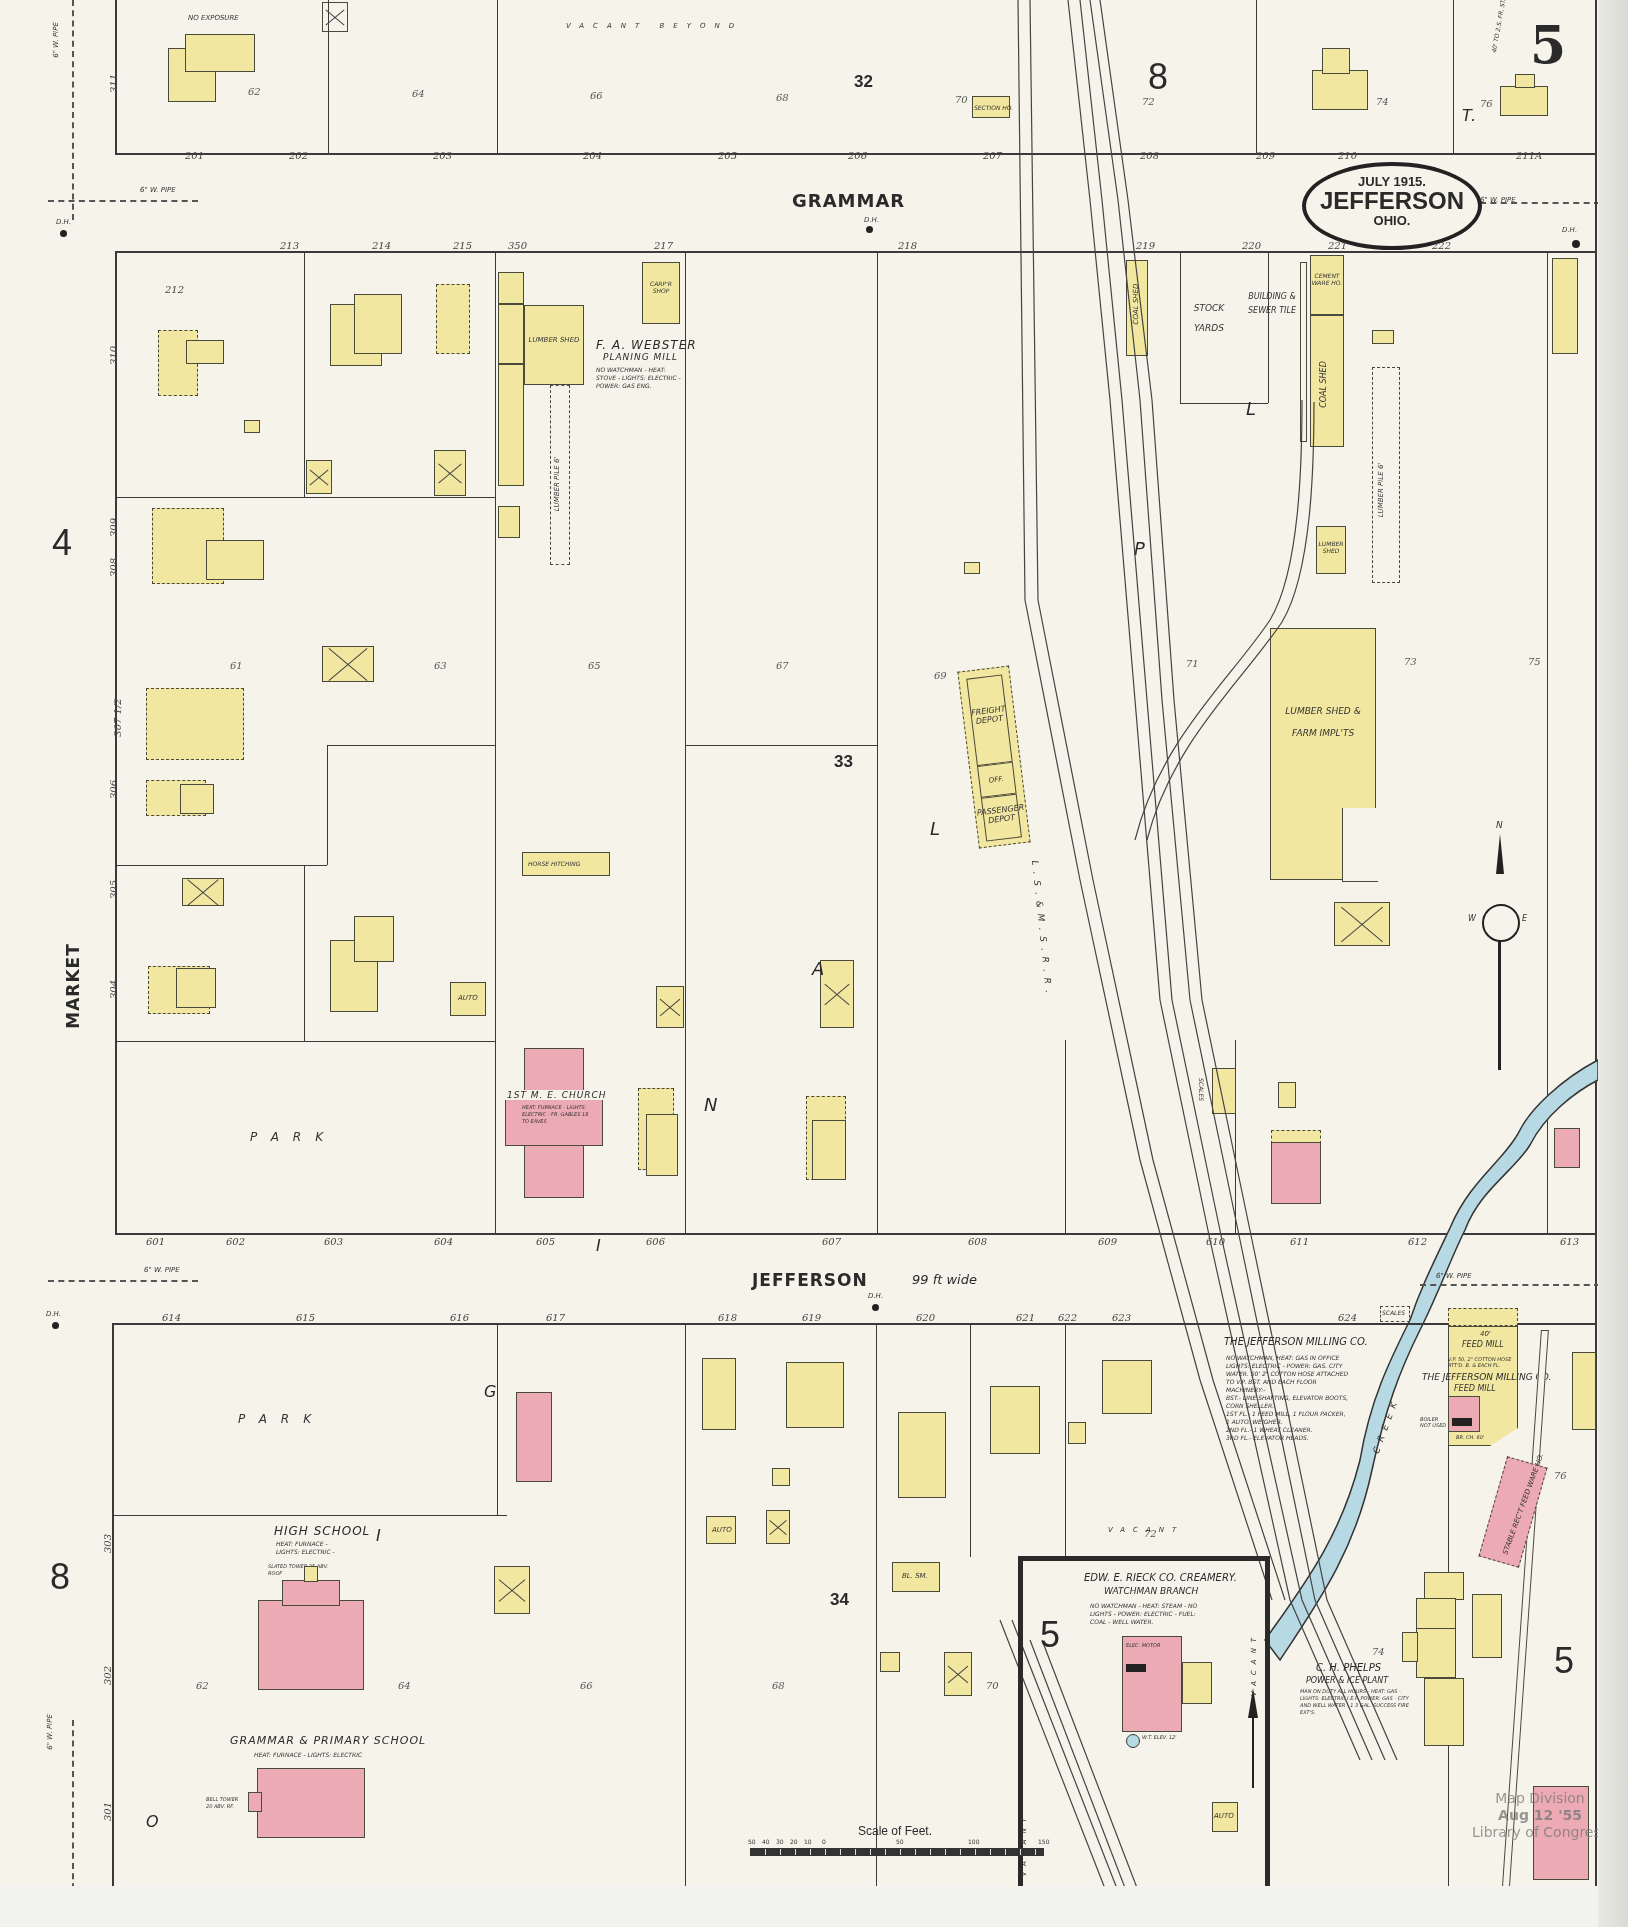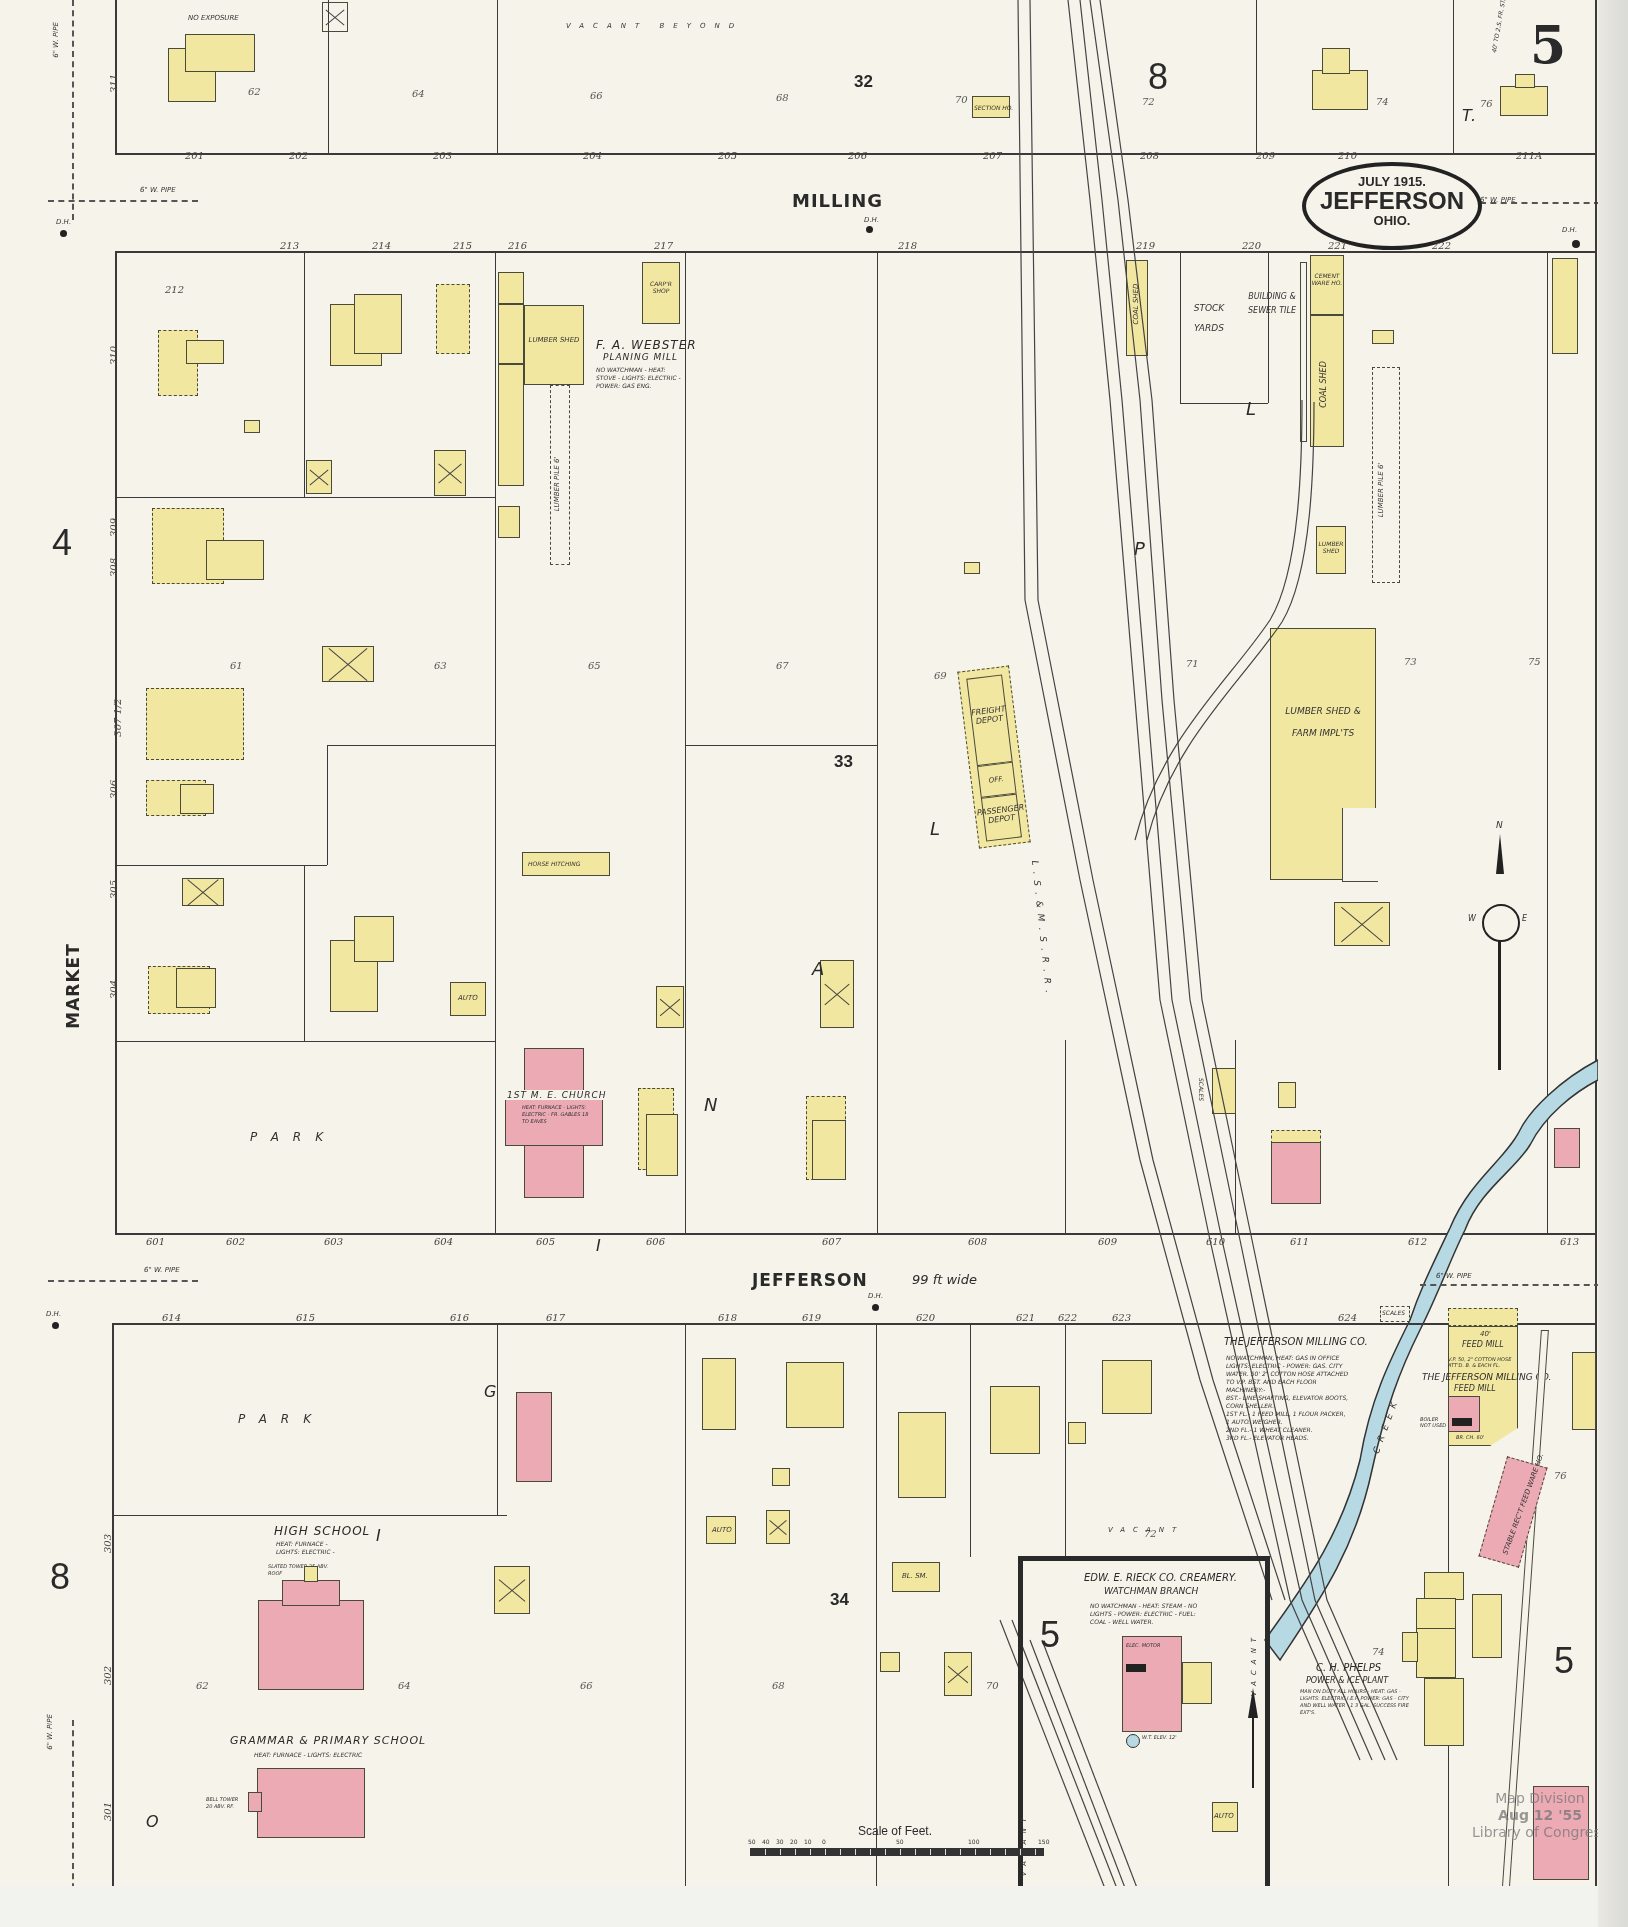--- a/index.html
+++ b/index.html
@@ -75,21 +75,21 @@
   <span class="lbl num" style="left:983px;top:150px;">207</span>
   <span class="lbl num" style="left:1140px;top:150px;">208</span>
   <span class="lbl num" style="left:1256px;top:150px;">209</span>
   <span class="lbl num" style="left:1338px;top:150px;">210</span>
   <span class="lbl num" style="left:1516px;top:150px;">211A</span>
 
   <div class="pipe" style="left:48px;top:200px;width:150px;"></div>
   <span class="lbl tiny" style="left:140px;top:186px;">6" W. PIPE</span>
   <div class="pipe" style="left:1480px;top:202px;width:120px;"></div>
   <span class="lbl tiny" style="left:1480px;top:196px;">6" W. PIPE</span>
-  <span class="lbl street" style="left:792px;top:190px;">MILLING</span>
+  <span class="lbl street" style="left:792px;top:190px;">GRAMMAR</span>
   <span class="lbl tiny" style="left:864px;top:216px;">D.H.</span>
   <div style="position:absolute;left:866px;top:226px;width:7px;height:7px;border-radius:50%;background:#222;"></div>
   <span class="lbl tiny" style="left:56px;top:218px;">D.H.</span>
   <div style="position:absolute;left:60px;top:230px;width:7px;height:7px;border-radius:50%;background:#222;"></div>
   <span class="lbl tiny" style="left:1562px;top:226px;">D.H.</span>
   <div style="position:absolute;left:1572px;top:240px;width:8px;height:8px;border-radius:50%;background:#222;"></div>
 
   <div style="position:absolute;left:1302px;top:162px;width:172px;height:80px;border:4px solid #222;border-radius:50%;text-align:center;background:#f5f3ea;">
     <div style="font-size:13px;font-weight:bold;margin-top:8px;">JULY 1915.</div>
     <div style="font-size:24px;font-weight:bold;line-height:24px;">JEFFERSON</div>
@@ -117,21 +117,21 @@
   <div class="line" style="left:1180px;top:403px;width:88px;height:1px;"></div>
   <div class="line" style="left:1268px;top:253px;width:1px;height:150px;"></div>
   <div class="line" style="left:1547px;top:253px;width:1px;height:980px;"></div>
   <div class="line" style="left:1065px;top:1040px;width:1px;height:193px;"></div>
   <div class="line" style="left:1235px;top:1040px;width:1px;height:193px;"></div>
 
   <span class="lbl num" style="left:165px;top:240px;margin-top:44px;">212</span>
   <span class="lbl num" style="left:280px;top:240px;">213</span>
   <span class="lbl num" style="left:372px;top:240px;">214</span>
   <span class="lbl num" style="left:453px;top:240px;">215</span>
-  <span class="lbl num" style="left:508px;top:240px;">216</span>
+  <span class="lbl num" style="left:508px;top:240px;">350</span>
   <span class="lbl num" style="left:654px;top:240px;">217</span>
   <span class="lbl num" style="left:898px;top:240px;">218</span>
   <span class="lbl num" style="left:1136px;top:240px;">219</span>
   <span class="lbl num" style="left:1242px;top:240px;">220</span>
   <span class="lbl num" style="left:1328px;top:240px;">221</span>
   <span class="lbl num" style="left:1432px;top:240px;text-align:right;">222</span>
 
   <span class="lbl num" style="left:104px;top:350px;transform:rotate(-90deg);">310</span>
   <span class="lbl num" style="left:104px;top:522px;transform:rotate(-90deg);">309</span>
   <span class="lbl num" style="left:104px;top:562px;transform:rotate(-90deg);">308</span>

